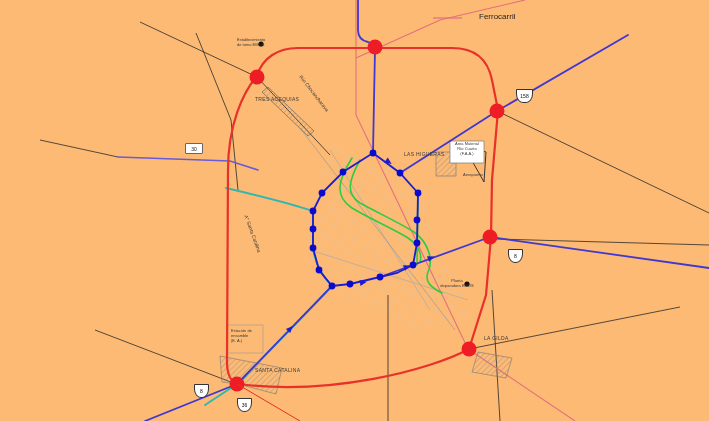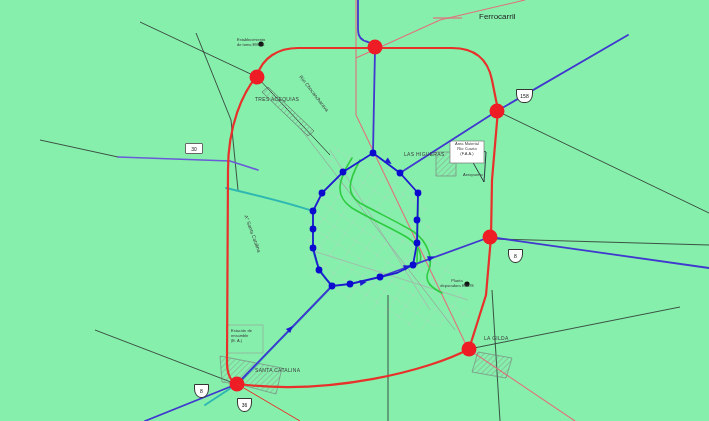--- a/index.html
+++ b/index.html
@@ -1,16 +1,16 @@
 <!DOCTYPE html>
 <html><head>
 <meta charset="utf-8">
 <style>
   html,body{margin:0;padding:0;background:#ffffff;}
-  .stage{position:relative;width:709px;height:421px;background:#86efac;overflow:hidden;
+  .stage{position:relative;width:709px;height:421px;background:#fdba74;overflow:hidden;
          font-family:"Liberation Sans", sans-serif;}
   svg{position:absolute;left:0;top:0;}
   .lbl{position:absolute;color:#3a3a3a;white-space:pre-line;line-height:1.2;}
   .tiny{font-size:5px;}
   .micro{font-size:4px;}
   .caps{letter-spacing:.3px;}
   .legend-text{font-size:8px;color:#222;}
   .rot{transform-origin:0 0;}
   .shield{position:absolute;background:#fff;border:1px solid #333;
           display:flex;align-items:center;justify-content:center;

